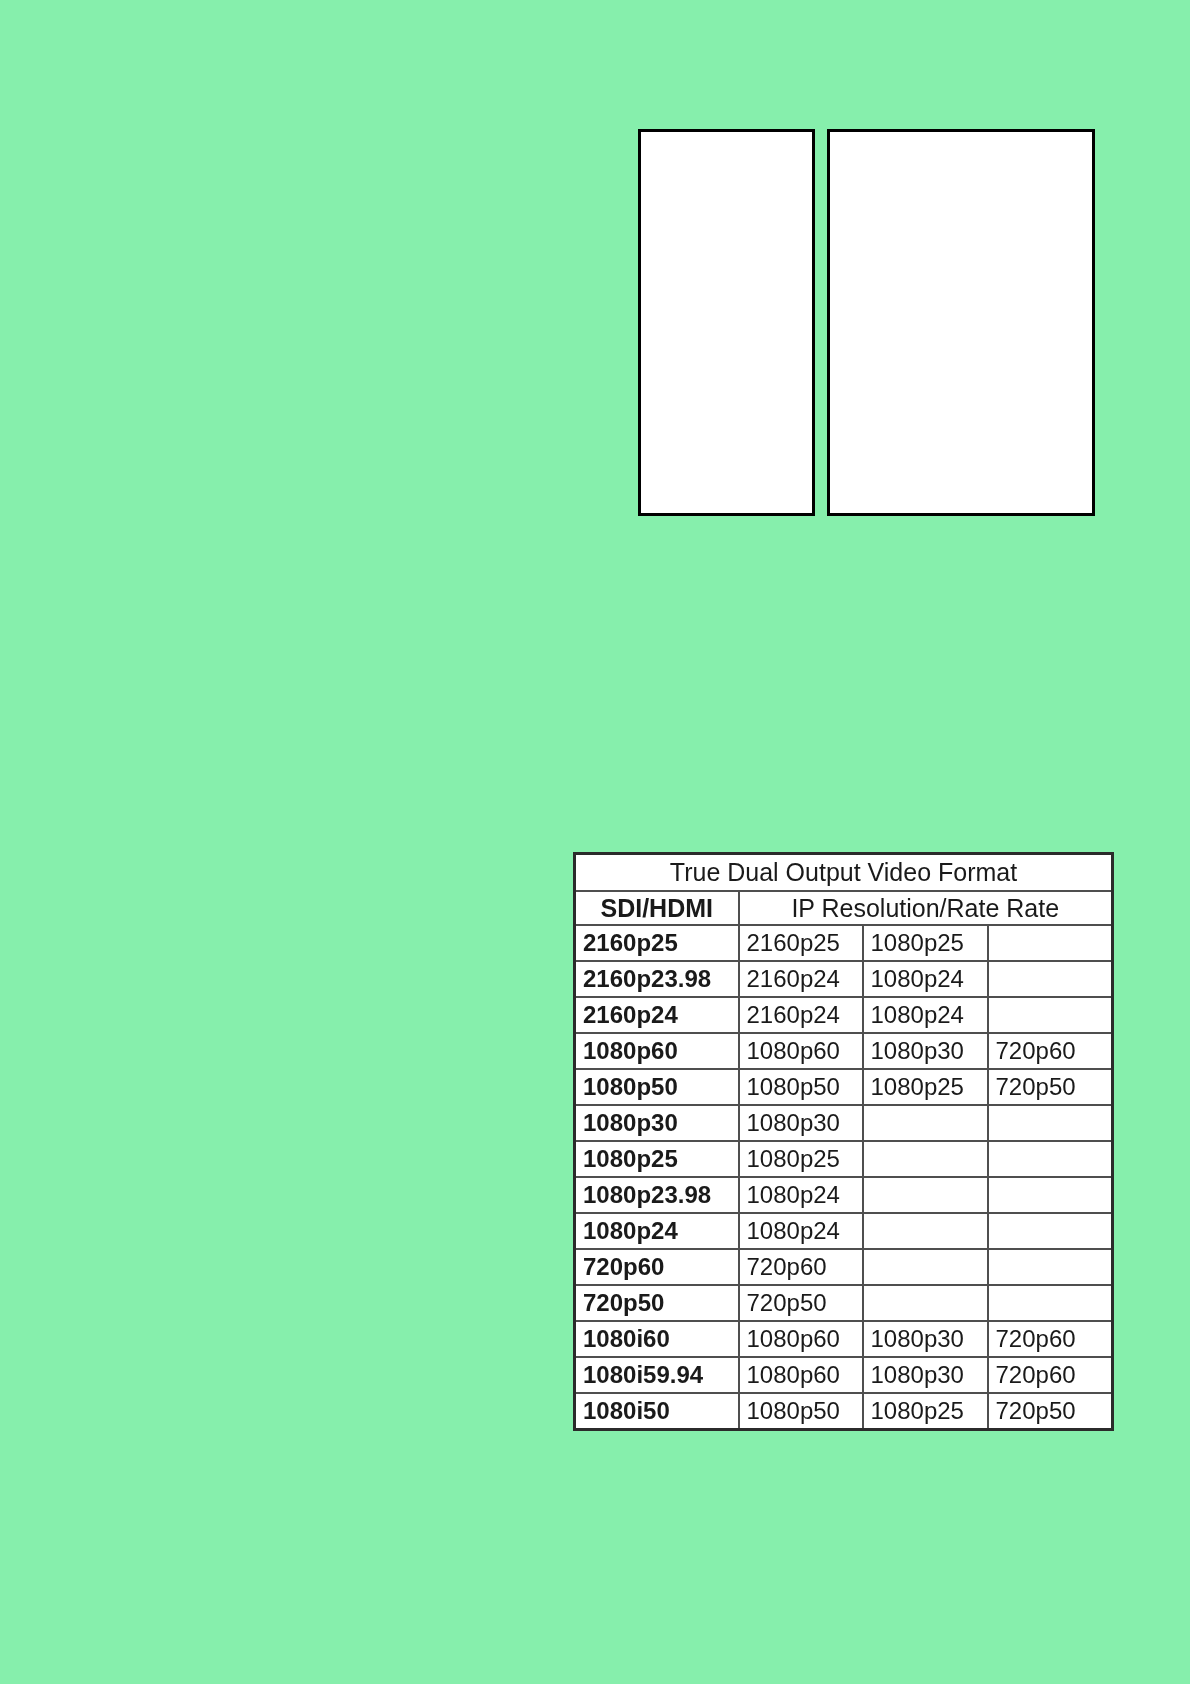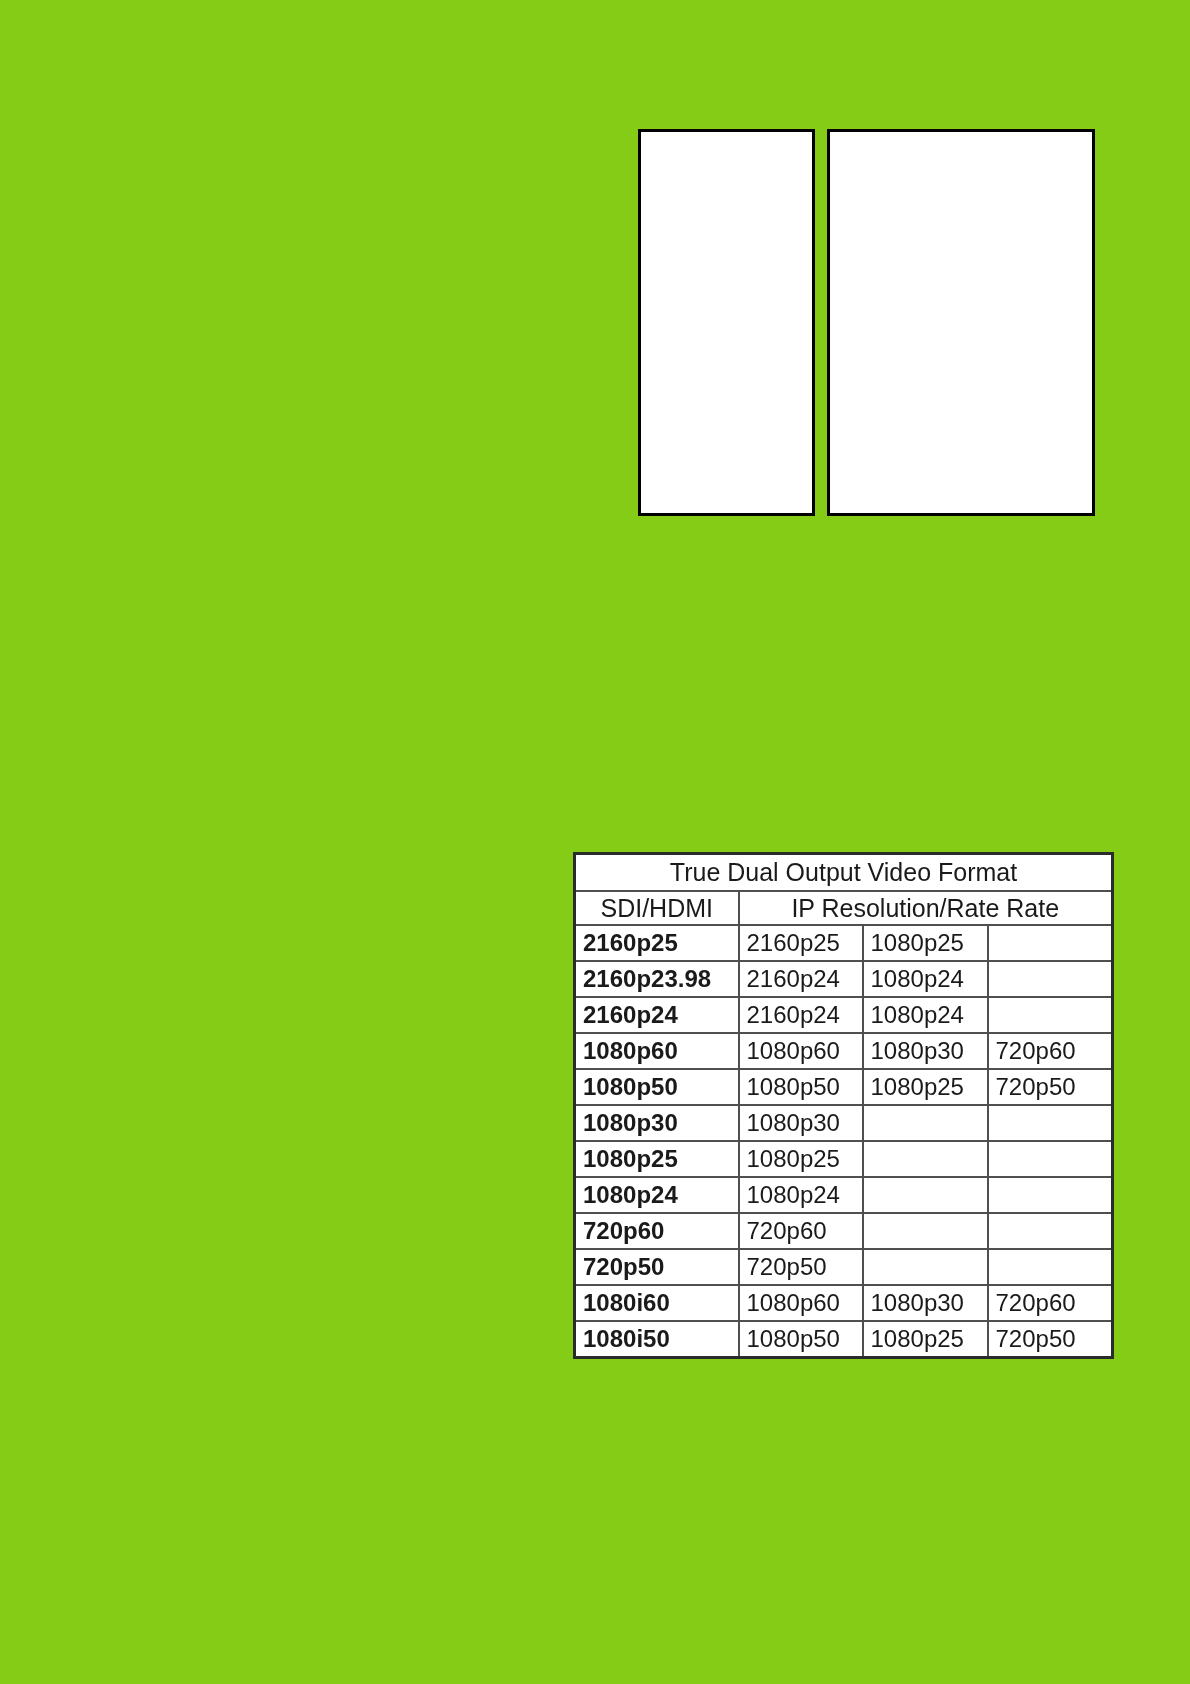--- a/index.html
+++ b/index.html
@@ -4,21 +4,21 @@
 <style>
   html, body {
     margin: 0;
     padding: 0;
     background: #ffffff;
   }
   .page {
     position: relative;
     width: 1190px;
     height: 1684px;
-    background: #84cc16;
+    background: #86efac;
     overflow: hidden;
     font-family: "Liberation Sans", sans-serif;
   }
   .figure-box {
     position: absolute;
     box-sizing: border-box;
     border: 3px solid #000000;
     background: #ffffff;
   }
   .figure-box-left {
@@ -60,21 +60,21 @@
     padding: 0;
     height: 35px;
   }
   .format-table tr.header-row td {
     text-align: center;
     font-size: 25px;
     padding: 0;
     height: 32px;
   }
   .format-table .hdr-sdi {
-    font-weight: normal;
+    font-weight: bold;
   }
   .format-table td.c-sdi {
     font-weight: bold;
   }
 </style>
 </head>
 <body>
 
 <div class="page">
 
@@ -133,20 +133,26 @@
           <td class="c-ip"></td>
           <td class="c-ip"></td>
         </tr>
         <tr>
           <td class="c-sdi">1080p25</td>
           <td class="c-ip">1080p25</td>
           <td class="c-ip"></td>
           <td class="c-ip"></td>
         </tr>
         <tr>
+          <td class="c-sdi">1080p23.98</td>
+          <td class="c-ip">1080p24</td>
+          <td class="c-ip"></td>
+          <td class="c-ip"></td>
+        </tr>
+        <tr>
           <td class="c-sdi">1080p24</td>
           <td class="c-ip">1080p24</td>
           <td class="c-ip"></td>
           <td class="c-ip"></td>
         </tr>
         <tr>
           <td class="c-sdi">720p60</td>
           <td class="c-ip">720p60</td>
           <td class="c-ip"></td>
           <td class="c-ip"></td>
@@ -157,20 +163,26 @@
           <td class="c-ip"></td>
           <td class="c-ip"></td>
         </tr>
         <tr>
           <td class="c-sdi">1080i60</td>
           <td class="c-ip">1080p60</td>
           <td class="c-ip">1080p30</td>
           <td class="c-ip">720p60</td>
         </tr>
         <tr>
+          <td class="c-sdi">1080i59.94</td>
+          <td class="c-ip">1080p60</td>
+          <td class="c-ip">1080p30</td>
+          <td class="c-ip">720p60</td>
+        </tr>
+        <tr>
           <td class="c-sdi">1080i50</td>
           <td class="c-ip">1080p50</td>
           <td class="c-ip">1080p25</td>
           <td class="c-ip">720p50</td>
         </tr>
       </tbody>
   </table>
 
 </div>
 

